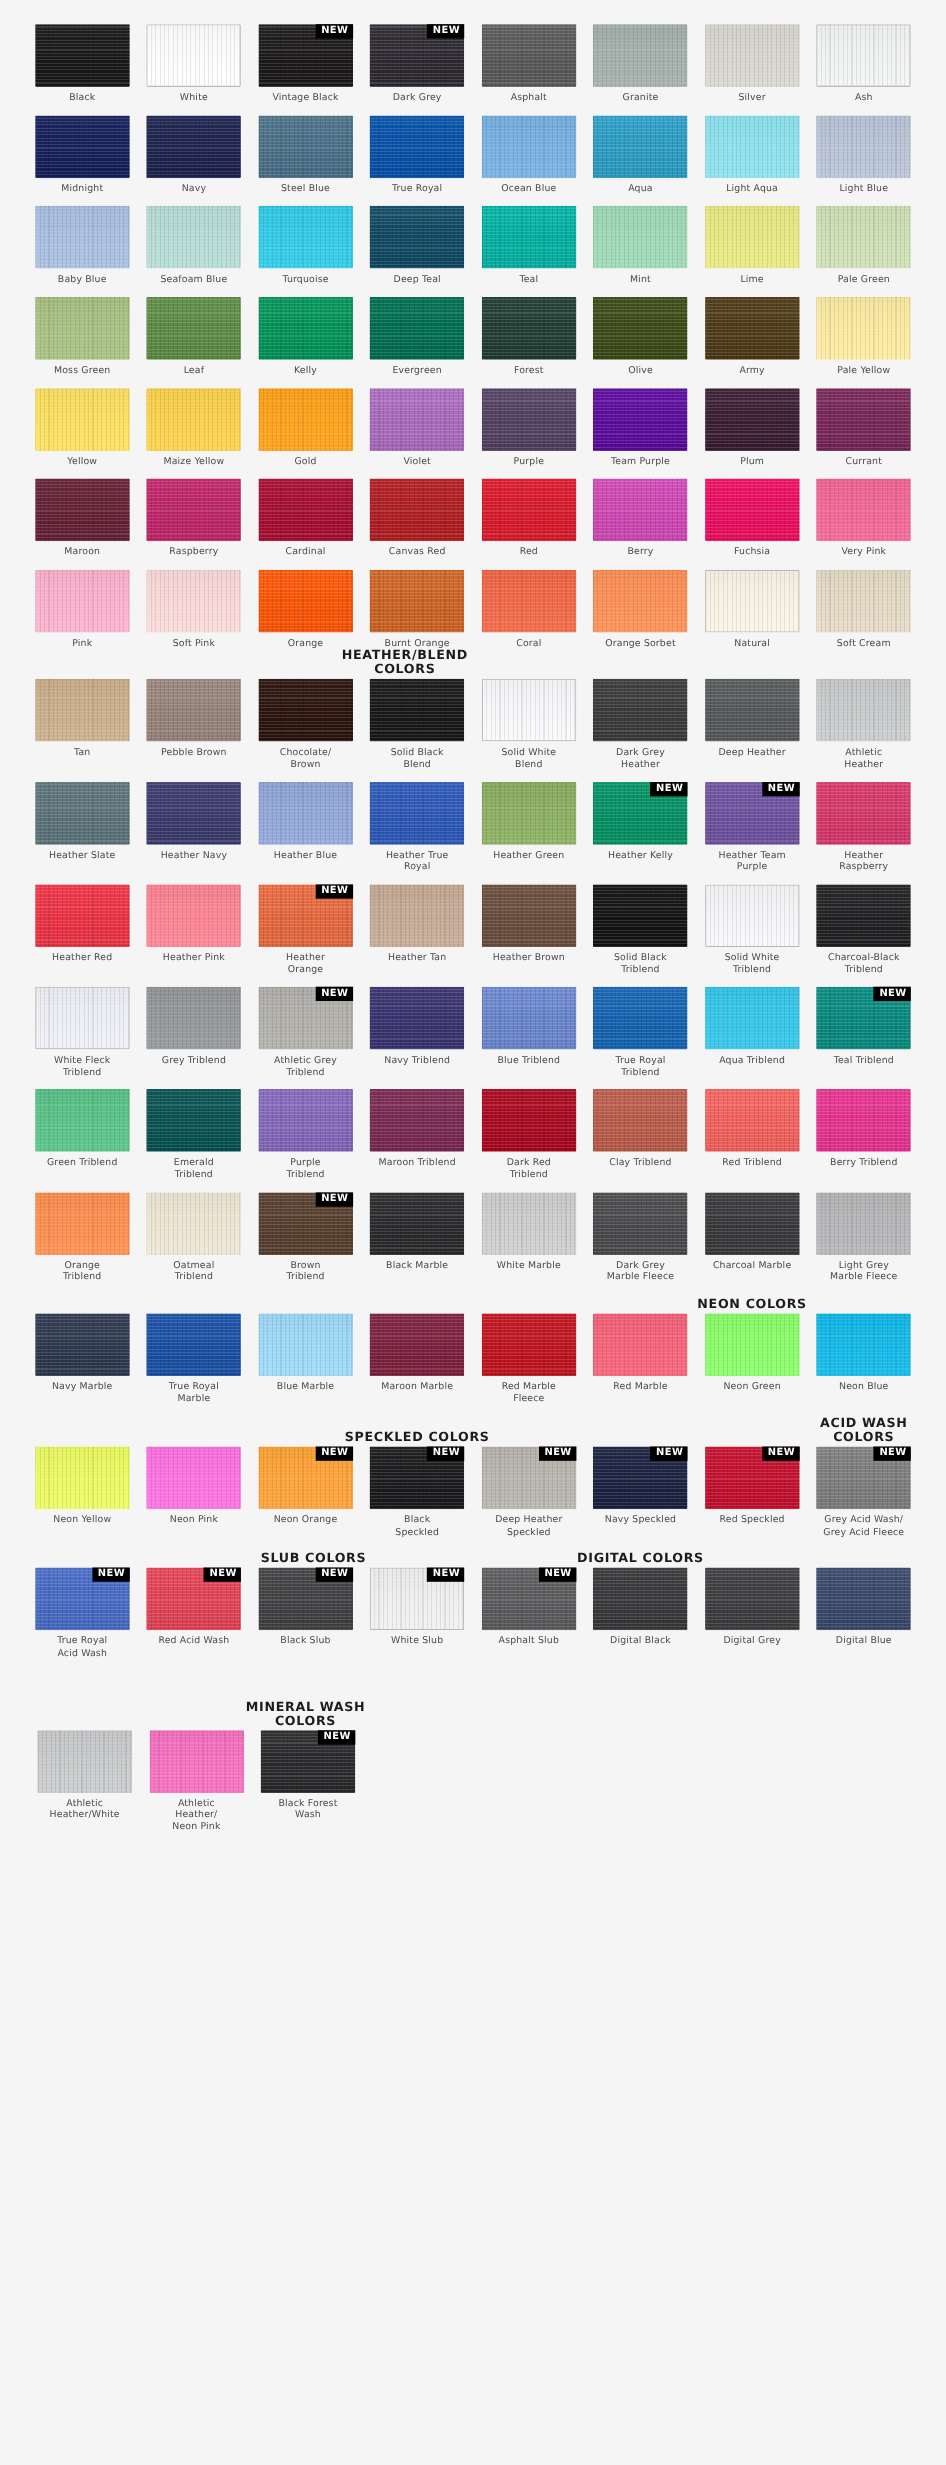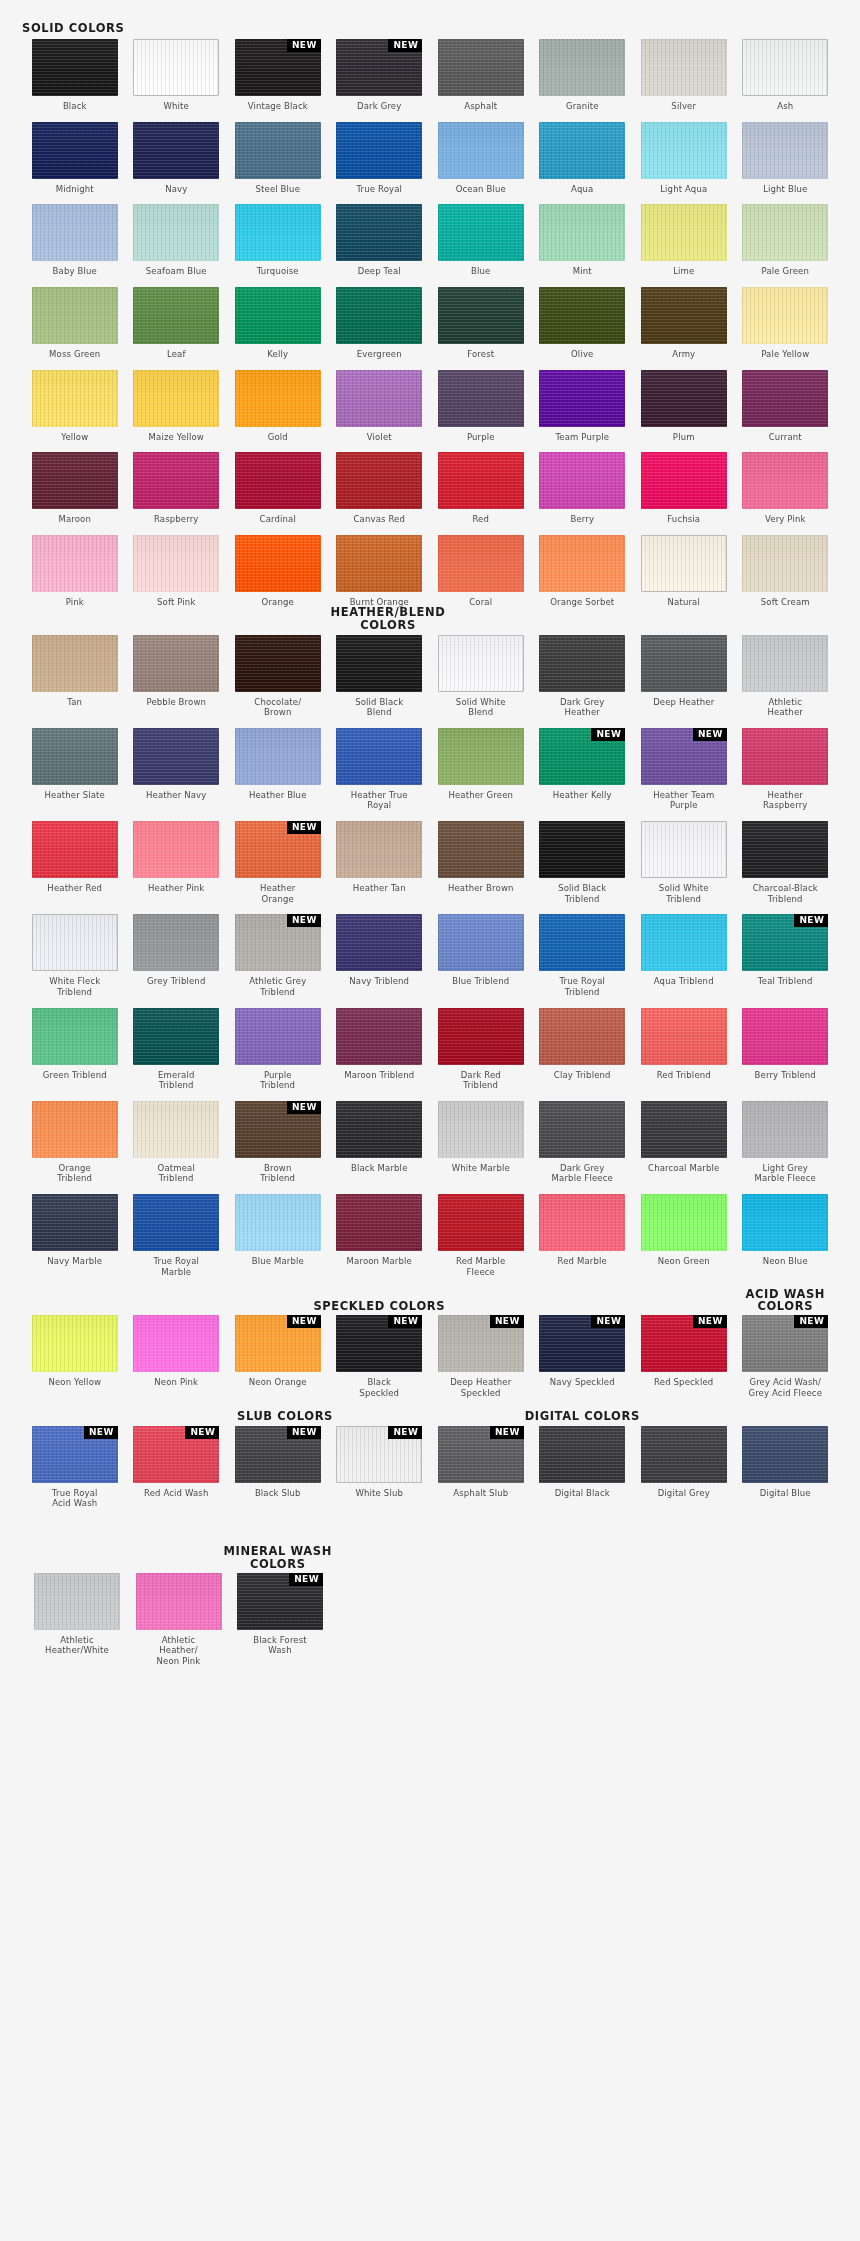--- a/index.html
+++ b/index.html
@@ -99,21 +99,20 @@
     font-family: "DejaVu Sans", "Liberation Sans", sans-serif;
   }
   .row-block { margin-bottom: 10px; }
   .row-block:last-child { margin-bottom: 0; }
   .grid.partial { justify-content: start; padding-left: 17px; width: 826px; margin-left: auto; margin-right: auto; }
 </style>
 </head>
 <body>
 
 <div id="sheet">
-    <div class="section-head left" style="white-space: pre-line;">SOLID COLORS</div>
     <div class="grid row-block">
       <div class="cell">
         <div class="chip-wrap">
           <div class="chip" title="Black" style="background: repeating-linear-gradient(0deg, rgba(255, 255, 255, 0.13) 0px, rgba(255, 255, 255, 0.13) 1px, transparent 1px, transparent 3px), repeating-linear-gradient(90deg, rgba(0, 0, 0, 0.11) 0px, rgba(0, 0, 0, 0.11) 1px, transparent 1px, transparent 4px), linear-gradient(rgb(33, 33, 33) 0%, rgb(26, 26, 26) 45%, rgb(21, 21, 21) 100%);"></div>
         </div>
         <div class="swatch-label">Black</div>
       </div>
       <div class="cell">
         <div class="chip-wrap">
           <div class="chip outlined" title="White" style="background: repeating-linear-gradient(0deg, rgba(255, 255, 255, 0.1) 0px, rgba(255, 255, 255, 0.1) 1px, transparent 1px, transparent 3px), repeating-linear-gradient(90deg, rgba(0, 0, 0, 0.086) 0px, rgba(0, 0, 0, 0.086) 1px, transparent 1px, transparent 4px), linear-gradient(rgb(245, 245, 245) 0%, rgb(251, 251, 251) 45%, rgb(255, 255, 255) 100%);"></div>
@@ -231,21 +230,21 @@
       <div class="cell">
         <div class="chip-wrap">
           <div class="chip" title="Deep Teal" style="background: repeating-linear-gradient(0deg, rgba(255, 255, 255, 0.13) 0px, rgba(255, 255, 255, 0.13) 1px, transparent 1px, transparent 3px), repeating-linear-gradient(90deg, rgba(0, 0, 0, 0.11) 0px, rgba(0, 0, 0, 0.11) 1px, transparent 1px, transparent 4px), linear-gradient(rgb(25, 81, 106) 0%, rgb(18, 74, 99) 45%, rgb(13, 69, 94) 100%);"></div>
         </div>
         <div class="swatch-label">Deep Teal</div>
       </div>
       <div class="cell">
         <div class="chip-wrap">
           <div class="chip" title="Teal" style="background: repeating-linear-gradient(0deg, rgba(255, 255, 255, 0.13) 0px, rgba(255, 255, 255, 0.13) 1px, transparent 1px, transparent 3px), repeating-linear-gradient(90deg, rgba(0, 0, 0, 0.11) 0px, rgba(0, 0, 0, 0.11) 1px, transparent 1px, transparent 4px), linear-gradient(rgb(10, 184, 169) 0%, rgb(3, 177, 162) 45%, rgb(0, 172, 157) 100%);"></div>
         </div>
-        <div class="swatch-label">Blue</div>
+        <div class="swatch-label">Teal</div>
       </div>
       <div class="cell">
         <div class="chip-wrap">
           <div class="chip" title="Mint" style="background: repeating-linear-gradient(0deg, rgba(255, 255, 255, 0.1) 0px, rgba(255, 255, 255, 0.1) 1px, transparent 1px, transparent 3px), repeating-linear-gradient(90deg, rgba(0, 0, 0, 0.086) 0px, rgba(0, 0, 0, 0.086) 1px, transparent 1px, transparent 4px), linear-gradient(rgb(152, 210, 176) 0%, rgb(158, 216, 182) 45%, rgb(162, 220, 186) 100%);"></div>
         </div>
         <div class="swatch-label">Mint</div>
       </div>
       <div class="cell">
         <div class="chip-wrap">
           <div class="chip" title="Lime" style="background: repeating-linear-gradient(0deg, rgba(255, 255, 255, 0.1) 0px, rgba(255, 255, 255, 0.1) 1px, transparent 1px, transparent 3px), repeating-linear-gradient(90deg, rgba(0, 0, 0, 0.086) 0px, rgba(0, 0, 0, 0.086) 1px, transparent 1px, transparent 4px), linear-gradient(rgb(225, 226, 126) 0%, rgb(231, 232, 132) 45%, rgb(235, 236, 136) 100%);"></div>
@@ -453,21 +452,21 @@
         <div class="swatch-label">Natural</div>
       </div>
       <div class="cell">
         <div class="chip-wrap">
           <div class="chip" title="Soft Cream" style="background: repeating-linear-gradient(0deg, rgba(255, 255, 255, 0.1) 0px, rgba(255, 255, 255, 0.1) 1px, transparent 1px, transparent 3px), repeating-linear-gradient(90deg, rgba(0, 0, 0, 0.086) 0px, rgba(0, 0, 0, 0.086) 1px, transparent 1px, transparent 4px), linear-gradient(rgb(221, 211, 190) 0%, rgb(227, 217, 196) 45%, rgb(231, 221, 200) 100%);"></div>
         </div>
         <div class="swatch-label">Soft Cream</div>
       </div>
     </div>
     <div class="head-row">
-      <div class="anchored section-head" style="left: 313px; white-space: pre-line;">HEATHER/BLEND COLORS</div>
+      <div class="anchored section-head" style="left: 293px; white-space: pre-line;">HEATHER/BLEND COLORS</div>
     </div>
     <div class="grid row-block">
       <div class="cell">
         <div class="chip-wrap">
           <div class="chip" title="Tan" style="background: repeating-linear-gradient(0deg, rgba(255, 255, 255, 0.1) 0px, rgba(255, 255, 255, 0.1) 1px, transparent 1px, transparent 3px), repeating-linear-gradient(90deg, rgba(0, 0, 0, 0.086) 0px, rgba(0, 0, 0, 0.086) 1px, transparent 1px, transparent 4px), linear-gradient(rgb(197, 169, 135) 0%, rgb(203, 175, 141) 45%, rgb(207, 179, 145) 100%);"></div>
         </div>
         <div class="swatch-label">Tan</div>
       </div>
       <div class="cell">
         <div class="chip-wrap">
@@ -783,20 +782,23 @@
         </div>
         <div class="swatch-label">Charcoal Marble</div>
       </div>
       <div class="cell">
         <div class="chip-wrap">
           <div class="chip" title="Light Grey Marble Fleece" style="background: repeating-linear-gradient(0deg, rgba(255, 255, 255, 0.1) 0px, rgba(255, 255, 255, 0.1) 1px, transparent 1px, transparent 3px), repeating-linear-gradient(90deg, rgba(0, 0, 0, 0.086) 0px, rgba(0, 0, 0, 0.086) 1px, transparent 1px, transparent 4px), linear-gradient(rgb(176, 176, 178) 0%, rgb(182, 182, 184) 45%, rgb(186, 186, 188) 100%);"></div>
         </div>
         <div class="swatch-label">Light Grey
 Marble Fleece</div>
       </div>
+    </div>
+    <div class="head-row">
+      <div class="anchored section-head" style="left: 608.75px; white-space: pre-line;">NEON COLORS</div>
     </div>
     <div class="grid row-block">
       <div class="cell">
         <div class="chip-wrap">
           <div class="chip" title="Navy Marble" style="background: repeating-linear-gradient(0deg, rgba(255, 255, 255, 0.13) 0px, rgba(255, 255, 255, 0.13) 1px, transparent 1px, transparent 3px), repeating-linear-gradient(90deg, rgba(0, 0, 0, 0.11) 0px, rgba(0, 0, 0, 0.11) 1px, transparent 1px, transparent 4px), linear-gradient(rgb(55, 65, 86) 0%, rgb(48, 58, 79) 45%, rgb(43, 53, 74) 100%);"></div>
         </div>
         <div class="swatch-label">Navy Marble</div>
       </div>
       <div class="cell">
         <div class="chip-wrap">

